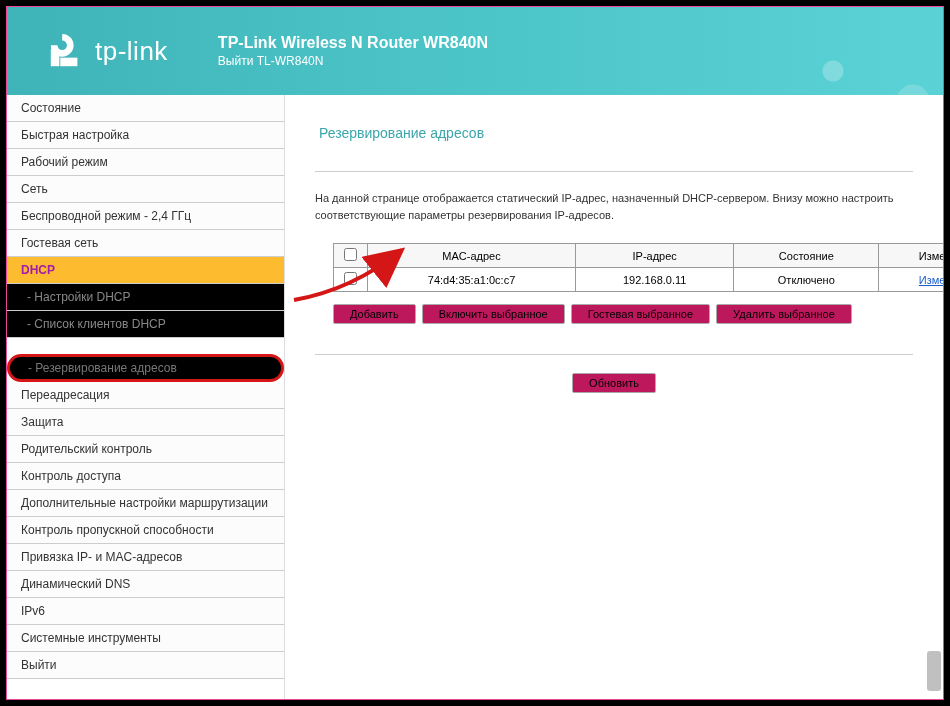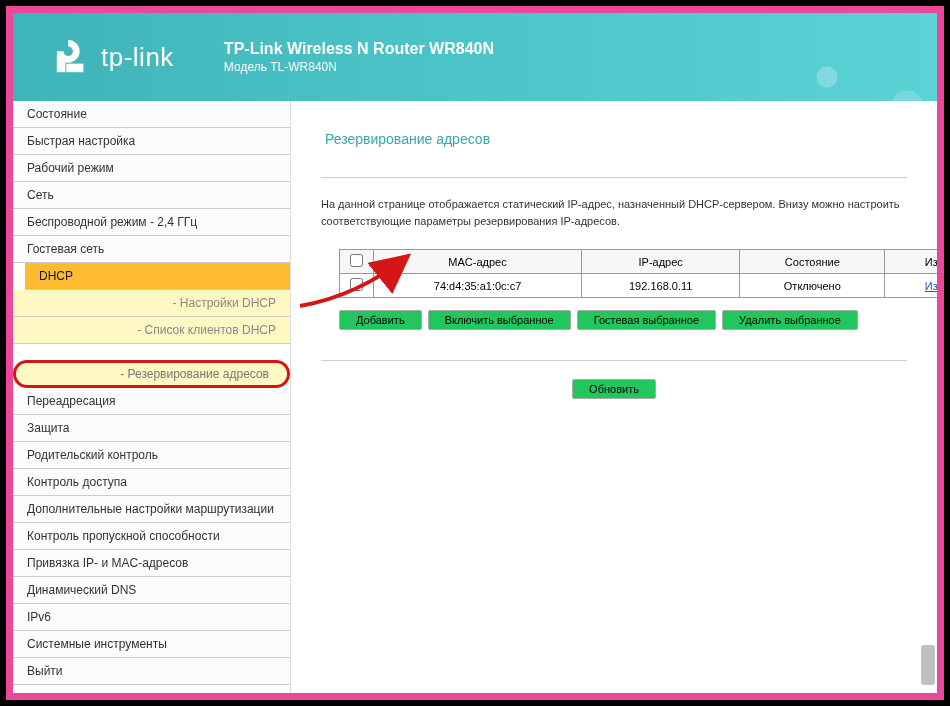--- a/index.html
+++ b/index.html
@@ -1,17 +1,17 @@
 <!DOCTYPE html>
 <html><head>
 <meta charset="utf-8">
 <style>
 * { margin: 0; padding: 0; box-sizing: border-box; }
 body { font-family: Arial, sans-serif; background: #000; width: 950px; height: 706px; position: relative; }
-.frame { position: absolute; left: 6px; top: 6px; width: 938px; height: 694px; background: #fff; border: 7px solid #ec4899; }
+.frame { position: absolute; left: 6px; top: 6px; width: 938px; height: 694px; background: #fff; border: 1px solid #ec4899; }
 .header {
   height: 88px;
   background: linear-gradient(90deg, #3fb4b8 0%, #4cc5c9 50%, #5ad2d6 100%);
   display: flex; align-items: center; padding-left: 40px; color: #fff;
   position: relative; overflow: hidden;
 }
 .header::after {
   content: ""; position: absolute; right: 0; top: 0; bottom: 0; width: 280px;
   background-image:
     radial-gradient(circle, rgba(255,255,255,0.25) 10px, transparent 11px),
@@ -27,35 +27,35 @@
 .logo-text { font-size: 26px; font-weight: 400; letter-spacing: 0.5px; }
 .title-block { margin-left: 50px; }
 .title-main { font-size: 16px; font-weight: bold; }
 .title-sub { font-size: 12px; margin-top: 2px; }
 .body-wrap { display: flex; height: calc(100% - 88px); }
 .sidebar { width: 278px; background: #fff; overflow-y: auto; border-right: 1px solid #ddd; }
 .menu-item {
   padding: 6px 14px; font-size: 12px; color: #333; border-bottom: 1px solid #ccc;
   cursor: pointer; background: #fcfcfc; white-space: nowrap; overflow: hidden;
 }
-.menu-item.selected { background: #fdbb2f; color: #0f172a; font-weight: normal; margin-left: 12px; }
-.menu-sub { padding-left: 20px; color: #888; background: #fef9c3; text-align: right; }
+.menu-item.selected { background: #fdbb2f; color: #a21caf; font-weight: bold; }
+.menu-sub { padding-left: 20px; color: #888; background: #000000; }
 .menu-sub.highlighted { border: 3px solid #d41616; border-radius: 14px; color: #777; padding: 4px 18px; margin-top: 16px; }
 .content { flex: 1; padding: 30px 30px 20px 30px; position: relative; overflow: auto; }
 .page-heading { color: #3aa6aa; font-size: 14px; margin-bottom: 30px; padding-left: 4px; }
 .divider { border-top: 1px solid #ccc; margin-bottom: 18px; }
 .desc { font-size: 11px; color: #333; line-height: 1.5; margin-bottom: 20px; }
 .tbl { border-collapse: collapse; width: 676px; margin-left: 18px; }
 .tbl th, .tbl td { border: 1px solid #999; font-size: 11px; padding: 4px 6px; text-align: center; }
 .tbl th { background: #f7f7f7; font-weight: normal; }
 .tbl .chk-col { width: 34px; }
 .link-edit { color: #1a5fc9; text-decoration: underline; cursor: pointer; }
 .btn-row { margin-top: 12px; margin-left: 18px; display: flex; flex-wrap: wrap; gap: 6px; max-width: 570px; }
 .btn {
-  background: #22c55e; border: 1px solid #aaa; font-size: 11px;
+  background: #be185d; border: 1px solid #aaa; font-size: 11px;
   padding: 3px 16px; cursor: pointer; border-radius: 2px;
 }
 .refresh-row { text-align: center; }
 .arrow { position: absolute; left: 285px; top: 235px; pointer-events: none; z-index: 5; }
 .arrow svg { overflow: visible; }
 .scroll-thumb { position: absolute; right: 2px; bottom: 8px; width: 14px; height: 40px; background: #c0c0c0; border-radius: 3px; }
 </style>
 </head>
 <body>
 
@@ -66,21 +66,21 @@
         <svg viewBox="0 0 40 40">
             <path d="M16 2 a12 12 0 1 1 -12 12 h7 a5 5 0 1 0 5 -5 z" fill="#fff"></path>
             <rect x="4" y="18" width="9" height="18" fill="#fff"></rect>
             <rect x="14" y="27" width="18" height="9" fill="#fff"></rect>
           </svg>
       </div>
       <span class="logo-text">tp-link</span>
     </div>
     <div class="title-block">
       <div class="title-main">TP-Link Wireless N Router WR840N</div>
-      <div class="title-sub">Модель TL-WR840N</div>
+      <div class="title-sub">Выйти TL-WR840N</div>
     </div>
   </div>
 
   <div class="body-wrap">
     <div class="sidebar" id="sidebar">
         <div class="menu-item">Состояние</div>
         <div class="menu-item">Быстрая настройка</div>
         <div class="menu-item">Рабочий режим</div>
         <div class="menu-item">Сеть</div>
         <div class="menu-item">Беспроводной режим - 2,4 ГГц</div>

